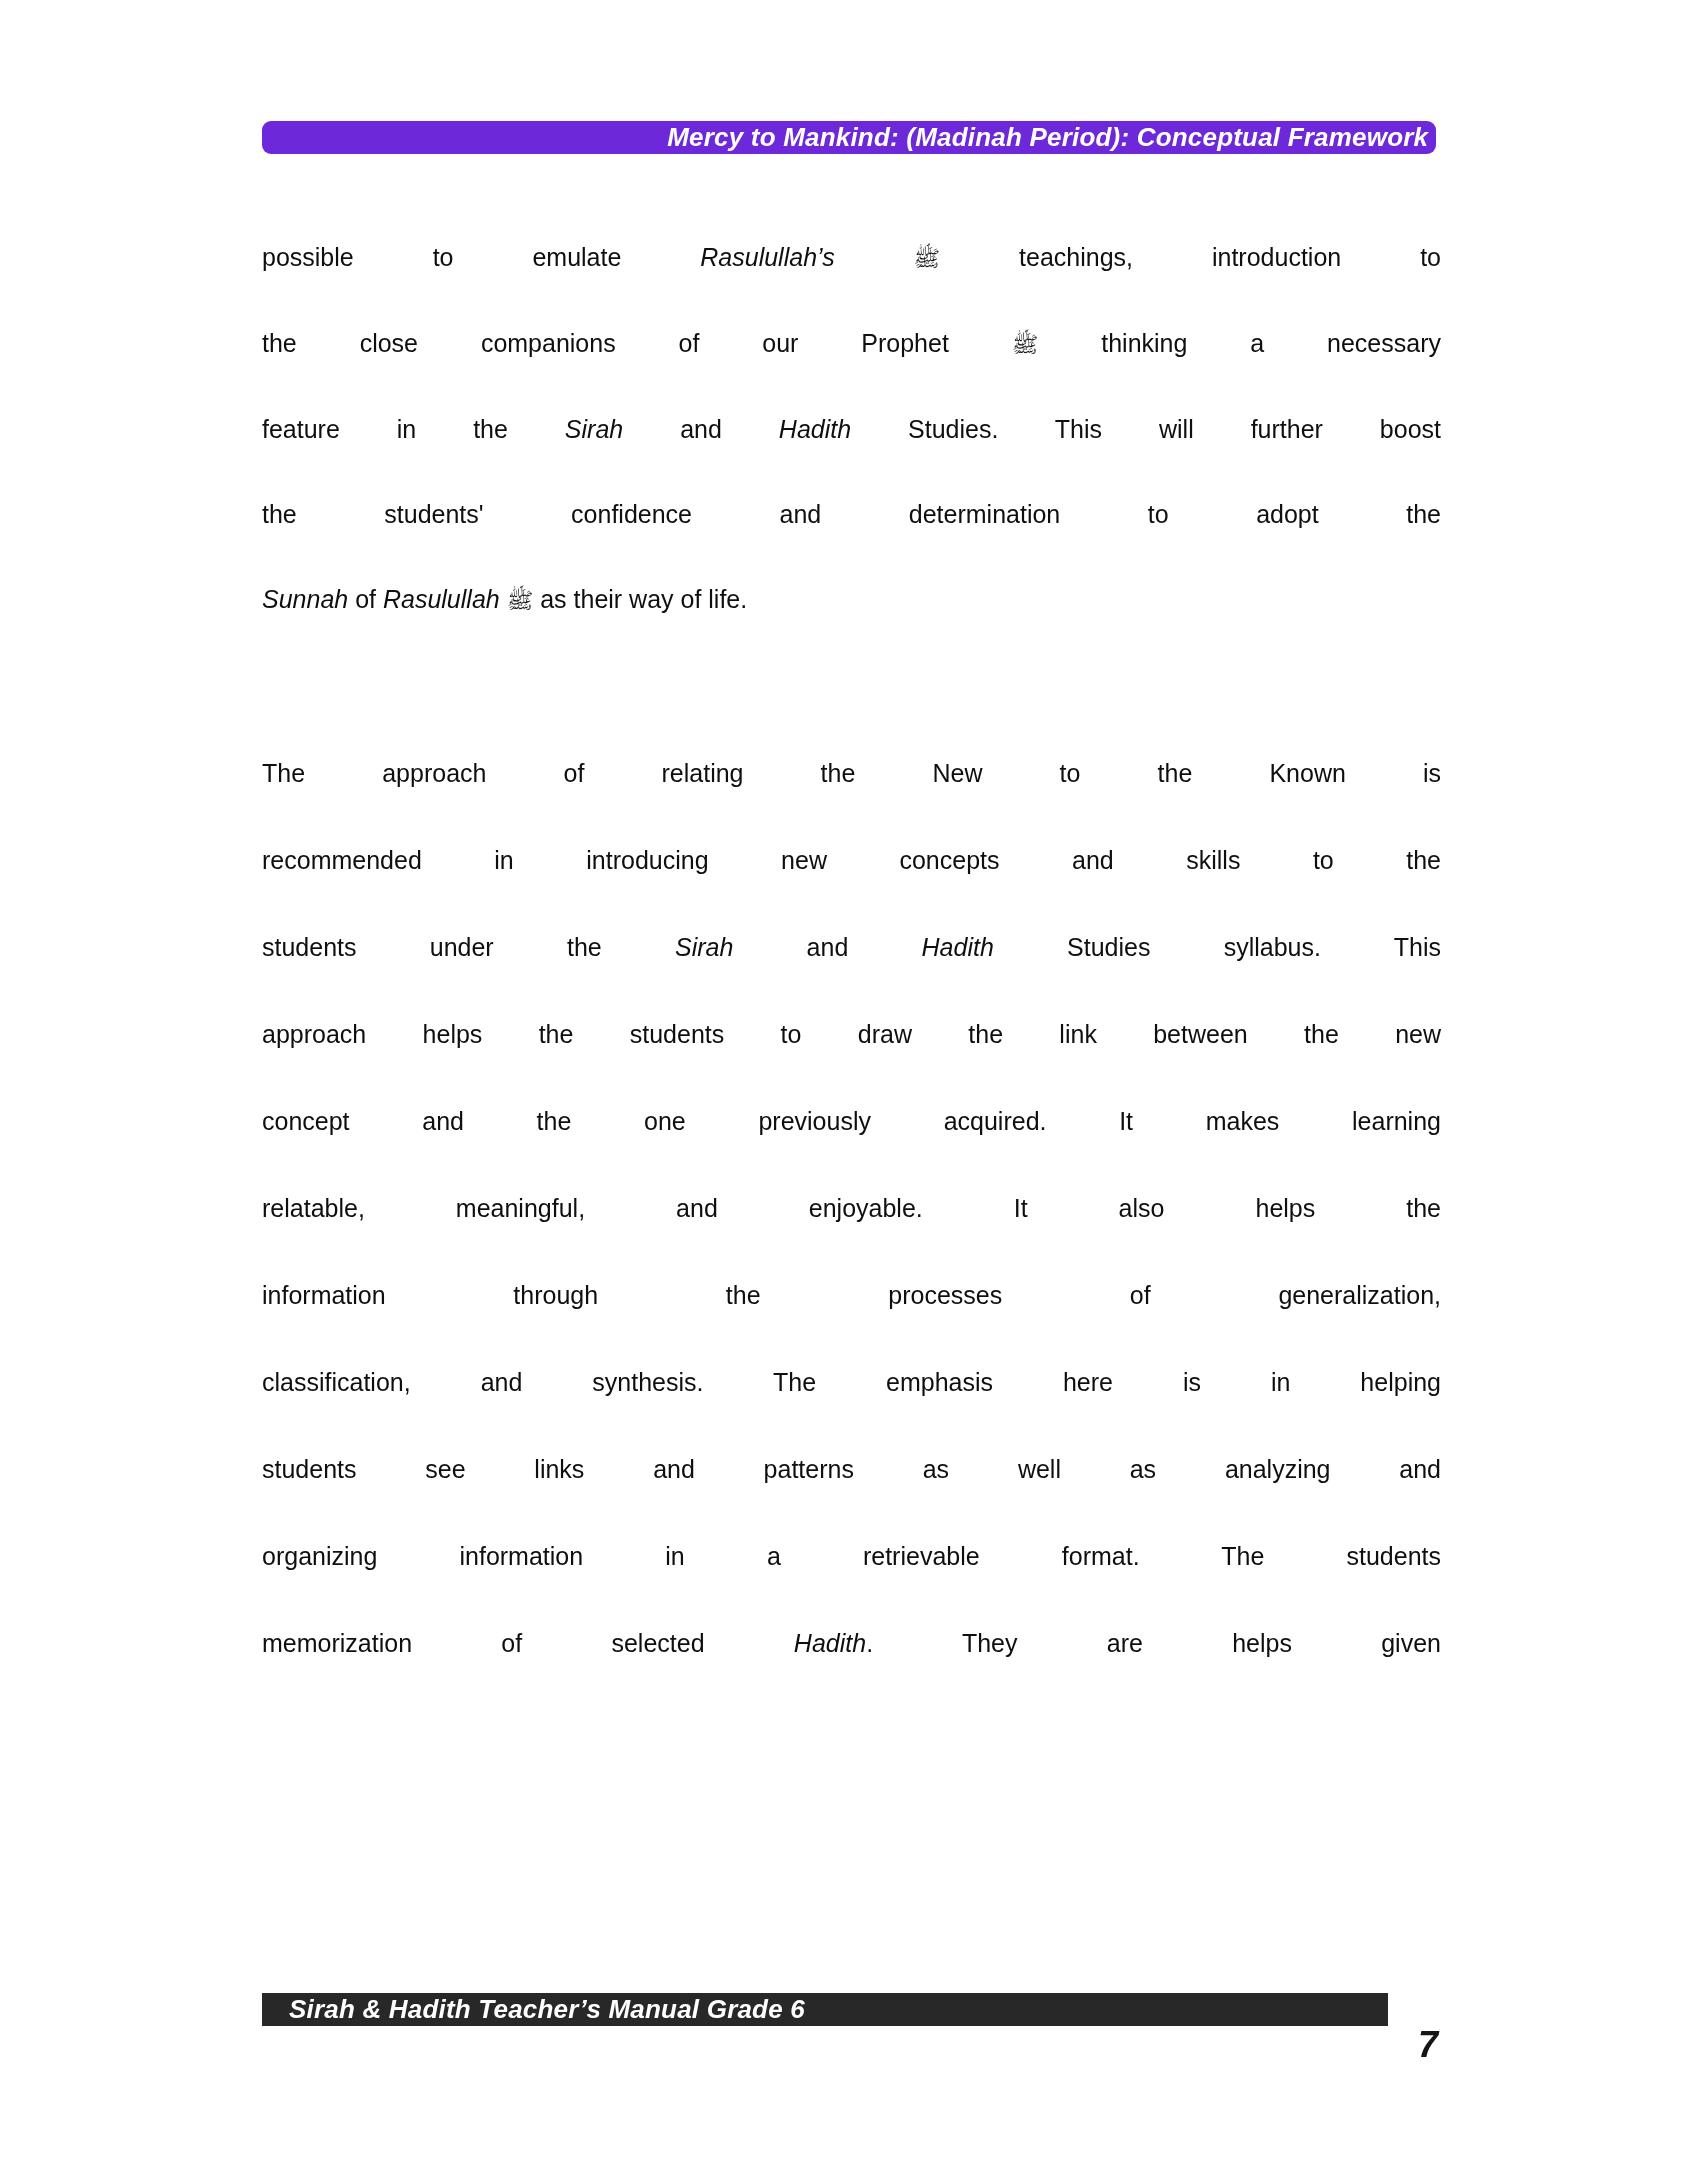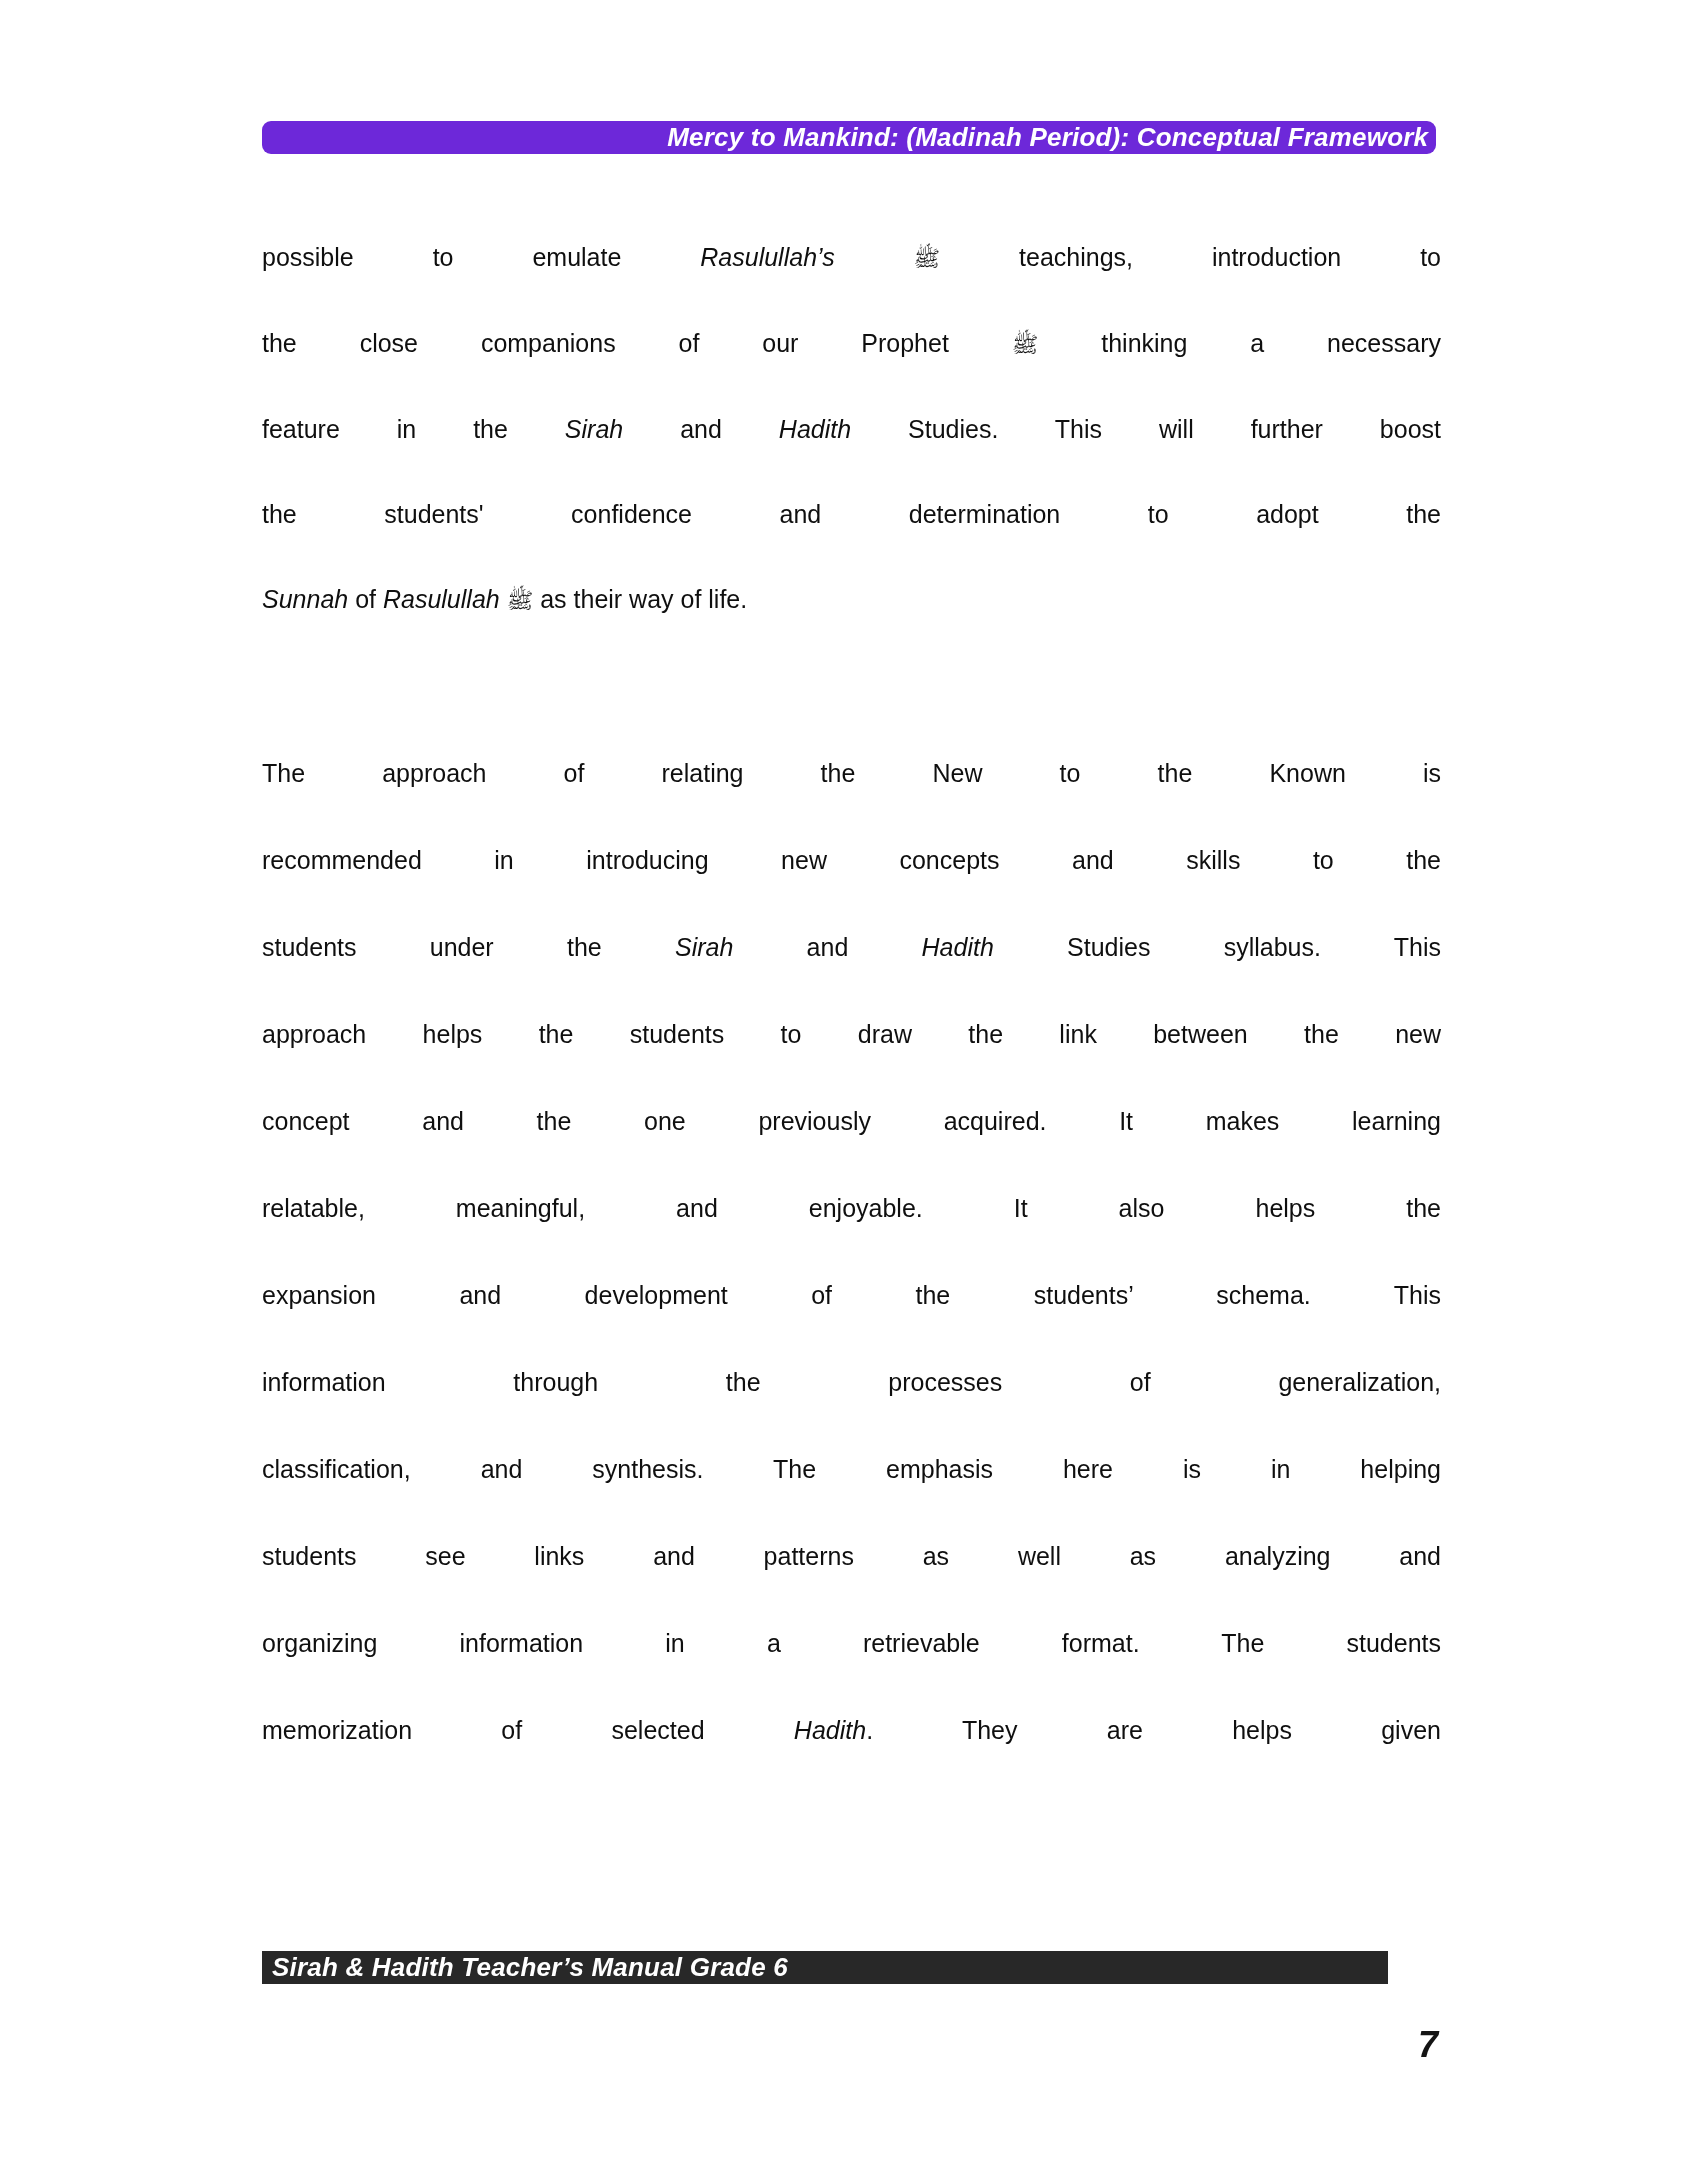--- a/index.html
+++ b/index.html
@@ -48,29 +48,29 @@
   .line.jl { text-align-last: justify; }
   .seg-i { font-style: italic; }
   .seg-p {
     font-size: 0.88em;
     font-family: "DejaVu Sans", sans-serif;
     font-style: normal;
   }
   .footer-bar {
     position: absolute;
     left: 262px;
-    top: 1951px;
+    top: 1993px;
     width: 1126px;
     height: 33px;
     background: #282828;
     color: #ffffff;
     display: flex;
     align-items: center;
     justify-content: flex-start;
-    padding-left: 10px;
+    padding-left: 27px;
     box-sizing: border-box;
     font-size: 26px;
     font-style: italic;
     font-weight: bold;
     letter-spacing: 0.2px;
     white-space: nowrap;
   }
   .page-number {
     position: absolute;
     left: 1399px;
@@ -100,21 +100,20 @@
       <div class="line"><span class="seg-i">Sunnah</span><span class="seg-n"> of </span><span class="seg-i">Rasulullah</span><span class="seg-n"> </span><span class="seg-p">ﷺ</span><span class="seg-n"> as their way of life.</span></div>
     </div>
 
   <div class="body-text" id="para-1">
       <div class="line jl"><span class="seg-n">The approach of relating the New to the Known is</span></div>
       <div class="line jl"><span class="seg-n">recommended in introducing new concepts and skills to the</span></div>
       <div class="line jl"><span class="seg-n">students under the </span><span class="seg-i">Sirah</span><span class="seg-n"> and </span><span class="seg-i">Hadith</span><span class="seg-n"> Studies syllabus. This</span></div>
       <div class="line jl"><span class="seg-n">approach helps the students to draw the link between the new</span></div>
       <div class="line jl"><span class="seg-n">concept and the one previously acquired. It makes learning</span></div>
       <div class="line jl"><span class="seg-n">relatable, meaningful, and enjoyable. It also helps the</span></div>
-      <div class="line jl"><span class="seg-n">expansion and development of the students’ schema. This</span></div>
       <div class="line jl"><span class="seg-n">information through the processes of generalization,</span></div>
       <div class="line jl"><span class="seg-n">classification, and synthesis. The emphasis here is in helping</span></div>
       <div class="line jl"><span class="seg-n">students see links and patterns as well as analyzing and</span></div>
       <div class="line jl"><span class="seg-n">organizing information in a retrievable format. The students</span></div>
       <div class="line jl"><span class="seg-n">memorization of selected </span><span class="seg-i">Hadith</span><span class="seg-n">. They are helps given</span></div>
     </div>
 
   <div class="footer-bar" style="background: rgb(40, 40, 40);">
     <span>Sirah &amp; Hadith Teacher’s Manual Grade 6</span>
   </div>

